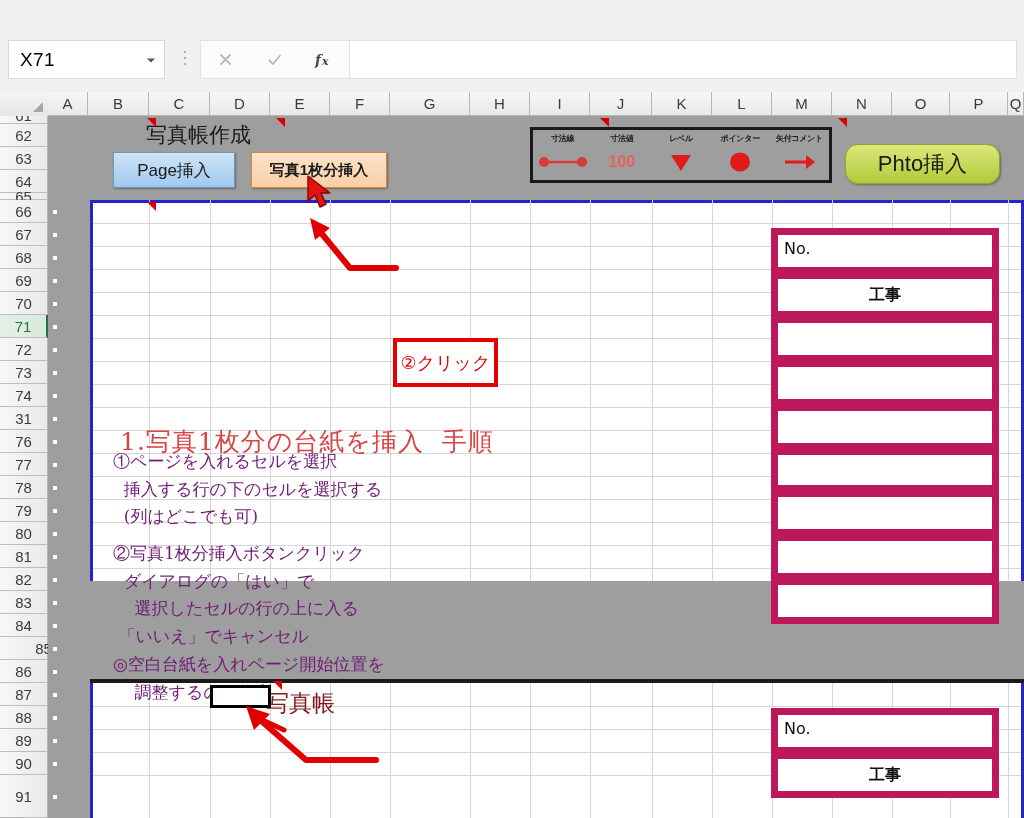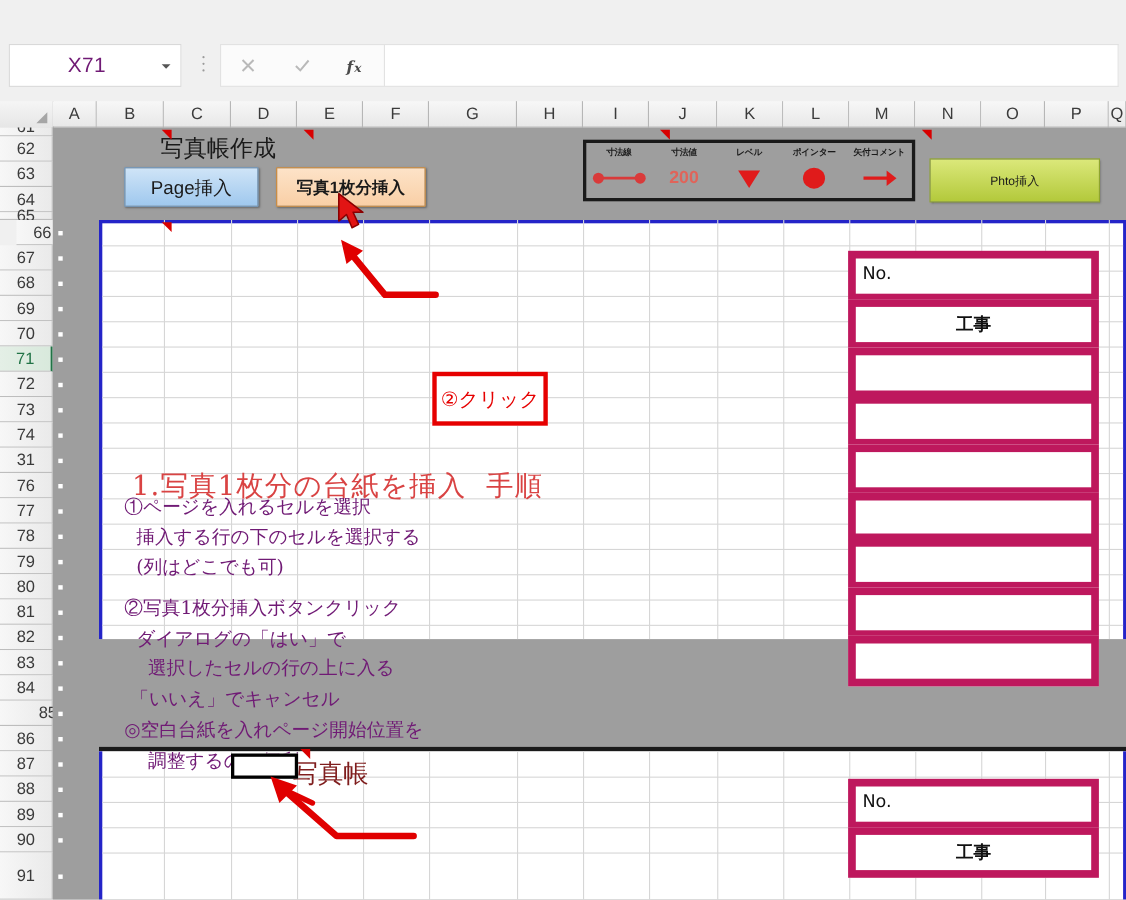--- a/index.html
+++ b/index.html
@@ -12,21 +12,21 @@
   #app{position:relative;width:1024px;height:818px;overflow:hidden;background:#f0f0f0;}
 
   
   .formula-bar{position:absolute;left:0;top:30px;width:1024px;height:58px;background:#f0f0f0;}
   .namebox{
     position:absolute;left:8px;top:10px;width:155px;height:37px;
     background:#ffffff;border:1px solid #d9d9d9;
     display:flex;align-items:center;
   }
   .namebox .nb-text{
-    flex:1;padding-left:11px;font-size:19px;color:#701a75;letter-spacing:.4px;text-align:center;
+    flex:1;padding-left:11px;font-size:19px;color:#000000;letter-spacing:.4px;
   }
   .nb-caret{
     width:26px;display:flex;align-items:center;justify-content:center;
   }
   .nb-caret svg{display:block;}
   .dots{
     position:absolute;left:178px;top:12px;width:14px;height:32px;
     display:flex;flex-direction:column;align-items:center;justify-content:center;gap:4px;
   }
   .dots i{width:2px;height:2px;background:#9a9a9a;border-radius:50%;display:block;}
@@ -110,22 +110,22 @@
   }
   #btn-photo1{
     left:203px;top:36px;width:136px;height:36px;
     background:linear-gradient(#fde3c8,#f9cfa6);
     border:1px solid #d08b3a;border-radius:1px;
     font-size:15px;font-weight:bold;
   }
   #btn-phto{
     left:797px;top:28px;width:155px;height:40px;
     background:linear-gradient(#dbe87a,#b3c93b);
-    border:1px solid #8fa52c;border-radius:0;
-    font-size:11px;
+    border:1px solid #8fa52c;border-radius:13px;
+    font-size:22px;
   }
   
   #legend{
     position:absolute;left:482px;top:11px;width:302px;height:56px;
     border:3px solid #1a1a1a;background:#9e9e9e;box-sizing:border-box;
     display:flex;align-items:stretch;
   }
   .lg-item{flex:1;display:flex;flex-direction:column;align-items:center;justify-content:flex-start;padding-top:3px;}
   .lg-label{
     font-size:8px;color:#1a1a1a;font-weight:bold;white-space:nowrap;
@@ -240,21 +240,21 @@
       </div>
   </div>
 
   <div class="rowhead">
     <div id="rows">
         <div class="rh" style="top: -8px; height: 16px;">61</div>
         <div class="rh" style="top: 8px; height: 23px;">62</div>
         <div class="rh" style="top: 31px; height: 23px;">63</div>
         <div class="rh" style="top: 54px; height: 23px;">64</div>
         <div class="rh" style="top: 77px; height: 7px;">65</div>
-        <div class="rh" style="top: 84px; height: 23px; margin-left: 15px;">66</div>
+        <div class="rh" style="top: 84px; height: 23px;">66</div>
         <div class="rh" style="top: 107px; height: 23px;">67</div>
         <div class="rh" style="top: 130px; height: 23px;">68</div>
         <div class="rh" style="top: 153px; height: 23px;">69</div>
         <div class="rh" style="top: 176px; height: 23px;">70</div>
         <div class="rh sel" style="top: 199px; height: 23px;">71</div>
         <div class="rh" style="top: 222px; height: 23px;">72</div>
         <div class="rh" style="top: 245px; height: 23px;">73</div>
         <div class="rh" style="top: 268px; height: 23px;">74</div>
         <div class="rh" style="top: 291px; height: 23px;">31</div>
         <div class="rh" style="top: 314px; height: 23px;">76</div>
@@ -388,21 +388,21 @@
             <svg width="50" height="16" viewBox="0 0 50 16">
               <line x1="6" y1="8" x2="44" y2="8" stroke="#d93a3a" stroke-width="2.5"></line>
               <circle cx="6" cy="8" r="5" fill="#d93a3a"></circle>
                 <circle cx="44" cy="8" r="5" fill="#d93a3a"></circle>
             </svg>
           </div>
         </div>
         <div class="lg-item">
           <div class="lg-label">寸法値</div>
           <div class="lg-glyph">
-              <div class="lg-val">200</div>
+              <div class="lg-val">100</div>
             </div>
         </div>
         <div class="lg-item">
           <div class="lg-label">レベル</div>
           <div class="lg-glyph">
             <svg width="26" height="20" viewBox="0 0 26 20">
                 <path d="M3 3 L23 3 L13 19 Z" fill="#e01b1b"></path>
               </svg>
           </div>
         </div>

